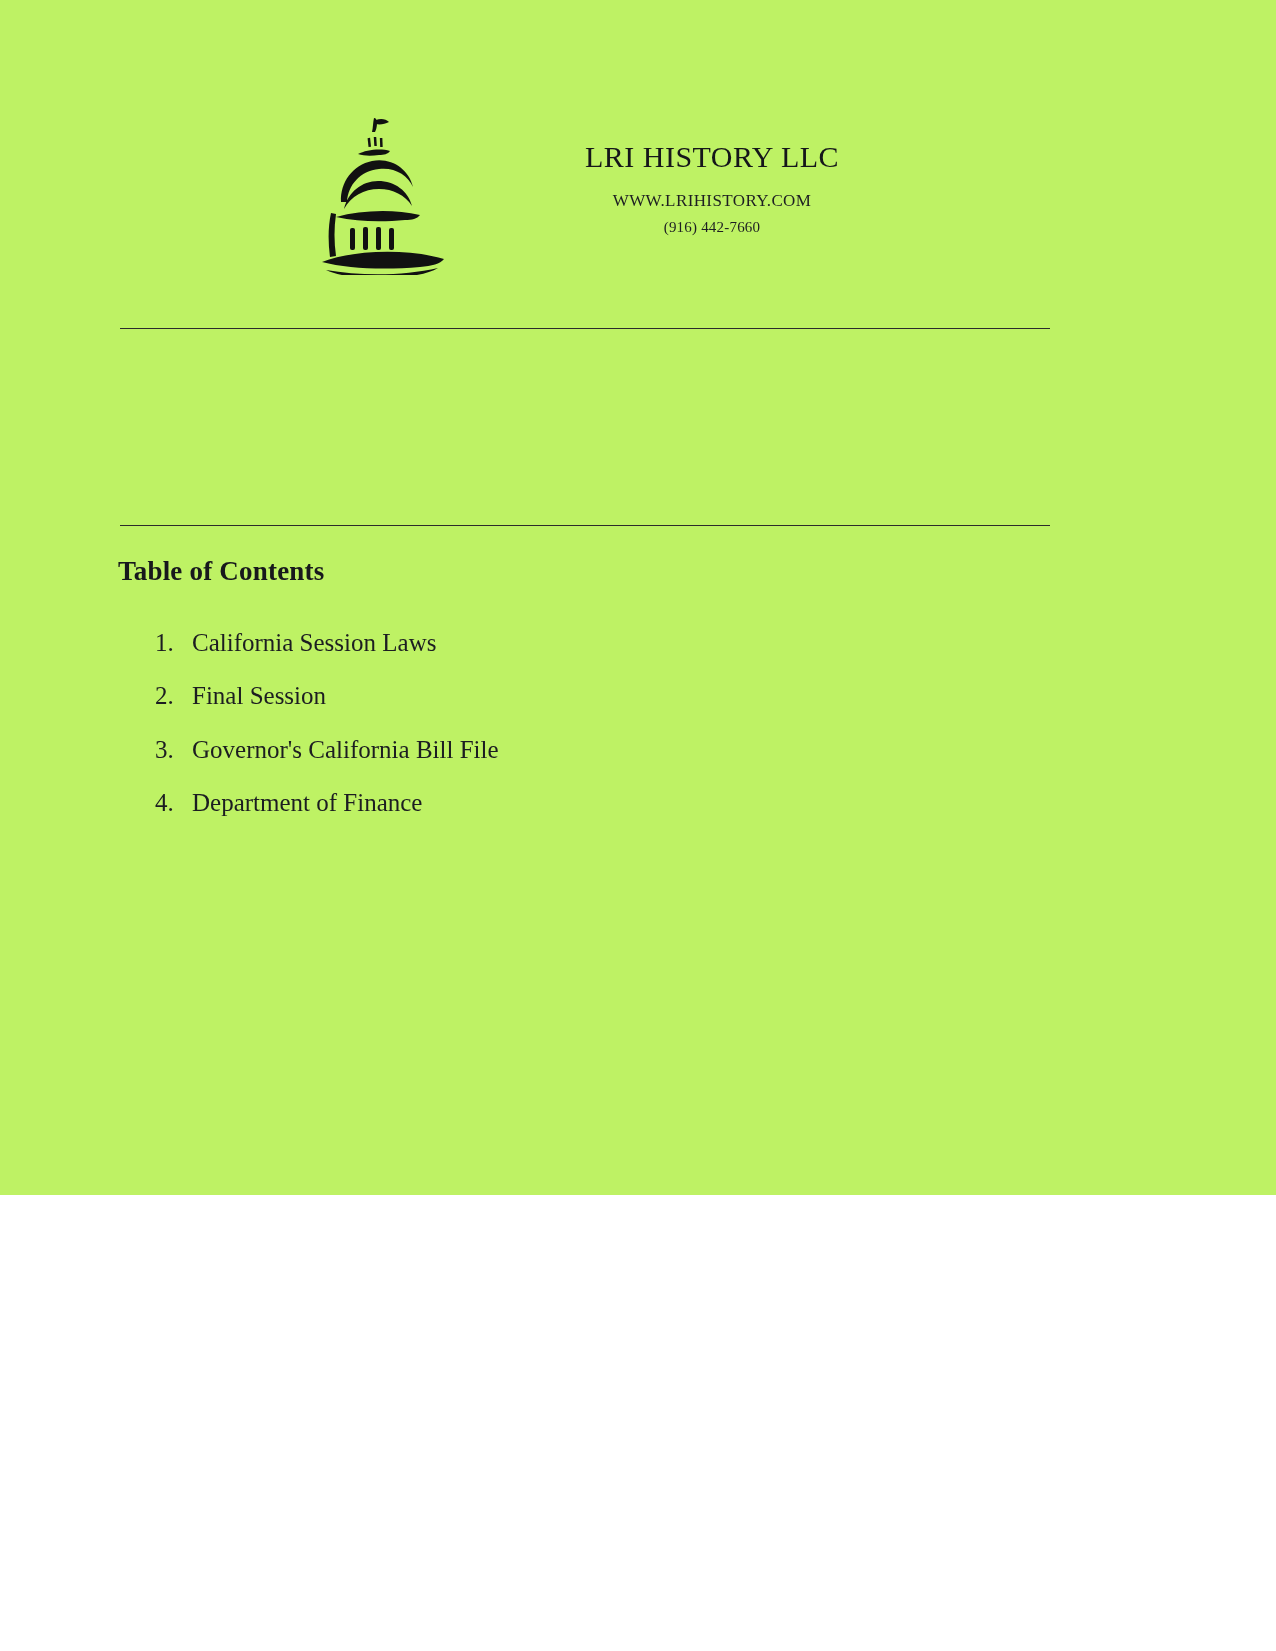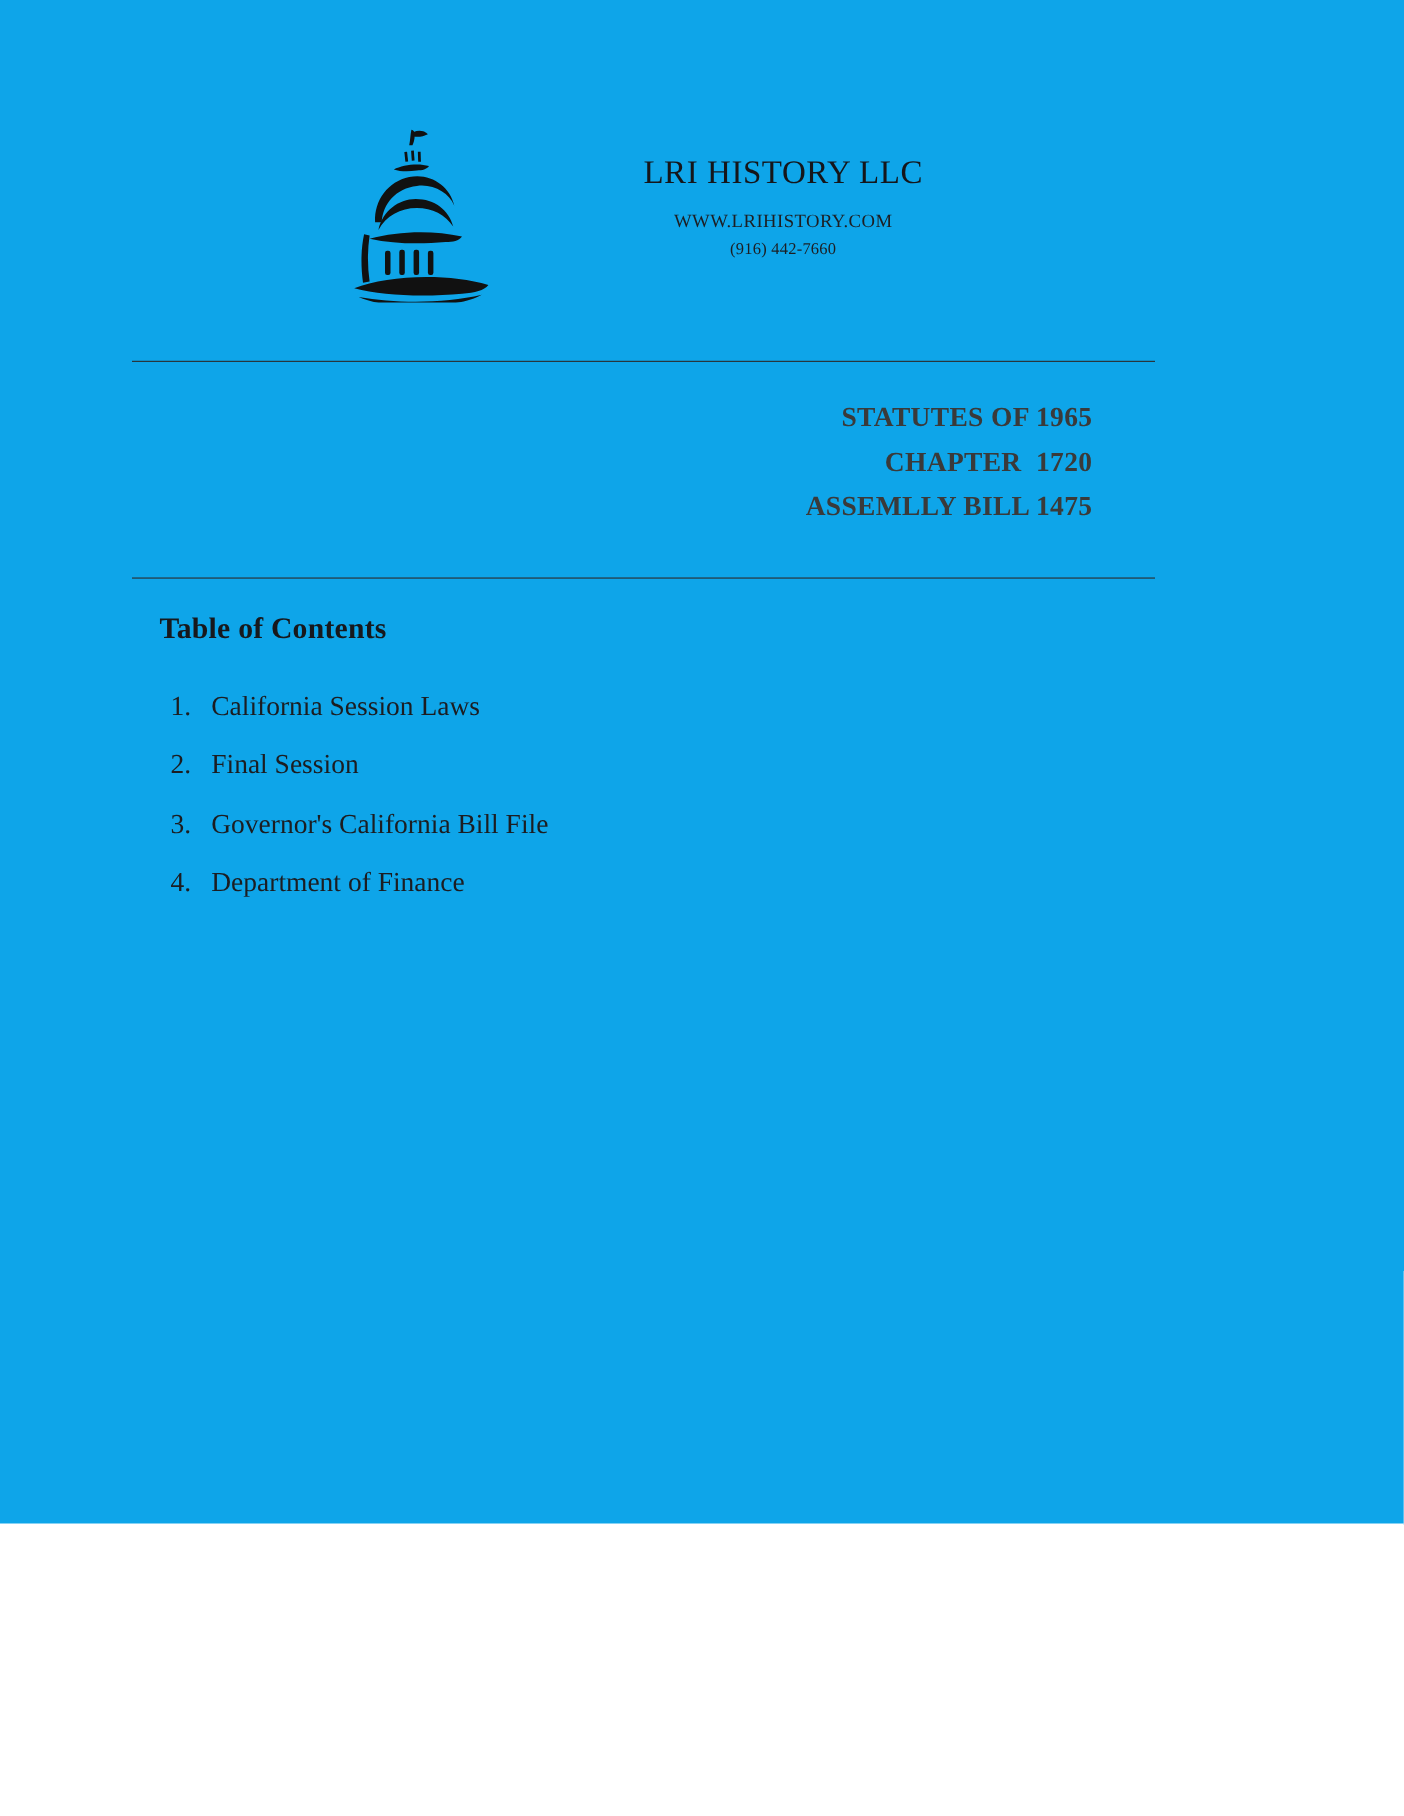--- a/index.html
+++ b/index.html
@@ -11,22 +11,22 @@
     width: 1276px;
     height: 1651px;
     font-family: "Liberation Serif", serif;
     color: #1a1a1a;
     position: relative;
     overflow: hidden;
   }
   .page {
     position: relative;
     width: 1276px;
-    height: 1385px;
-    background: #0ea5e9;
+    height: 1195px;
+    background: #bef264;
   }
 
   
   .letterhead {
     position: absolute;
     left: 0;
     top: 110px;
     width: 1276px;
     display: flex;
     flex-direction: row;
@@ -98,21 +98,20 @@
 
   
   .toc-heading {
     position: absolute;
     left: 118px;
     top: 556px;
     font-size: 27px;
     font-weight: bold;
     color: #17181c;
     letter-spacing: 0.2px;
-    margin-left: 27px;
   }
   .toc-list {
     position: absolute;
     left: 140px;
     top: 615px;
     margin: 0;
     padding: 0 0 0 40px;
     list-style: decimal;
     font-size: 25px;
     color: #1c1d21;
@@ -167,25 +166,20 @@
     <div class="contact-block">
       <div class="org-name">LRI HISTORY LLC</div>
       <div class="contact-line">WWW.LRIHISTORY.COM</div>
       <div class="contact-line phone">(916) 442-7660</div>
     </div>
 
   </div>
 
   <div class="rule rule-top"></div>
 
-  <div class="title-block">
-    <div>STATUTES OF 1965</div>
-    <div>CHAPTER  1720</div>
-    <div>ASSEMLLY BILL 1475</div>
-  </div>
 
   <div class="rule rule-bottom"></div>
 
   <div class="toc-heading">Table of Contents</div>
 
   <ol class="toc-list">
     <li>
       <span>California Session Laws</span>
     </li>
     <li>

